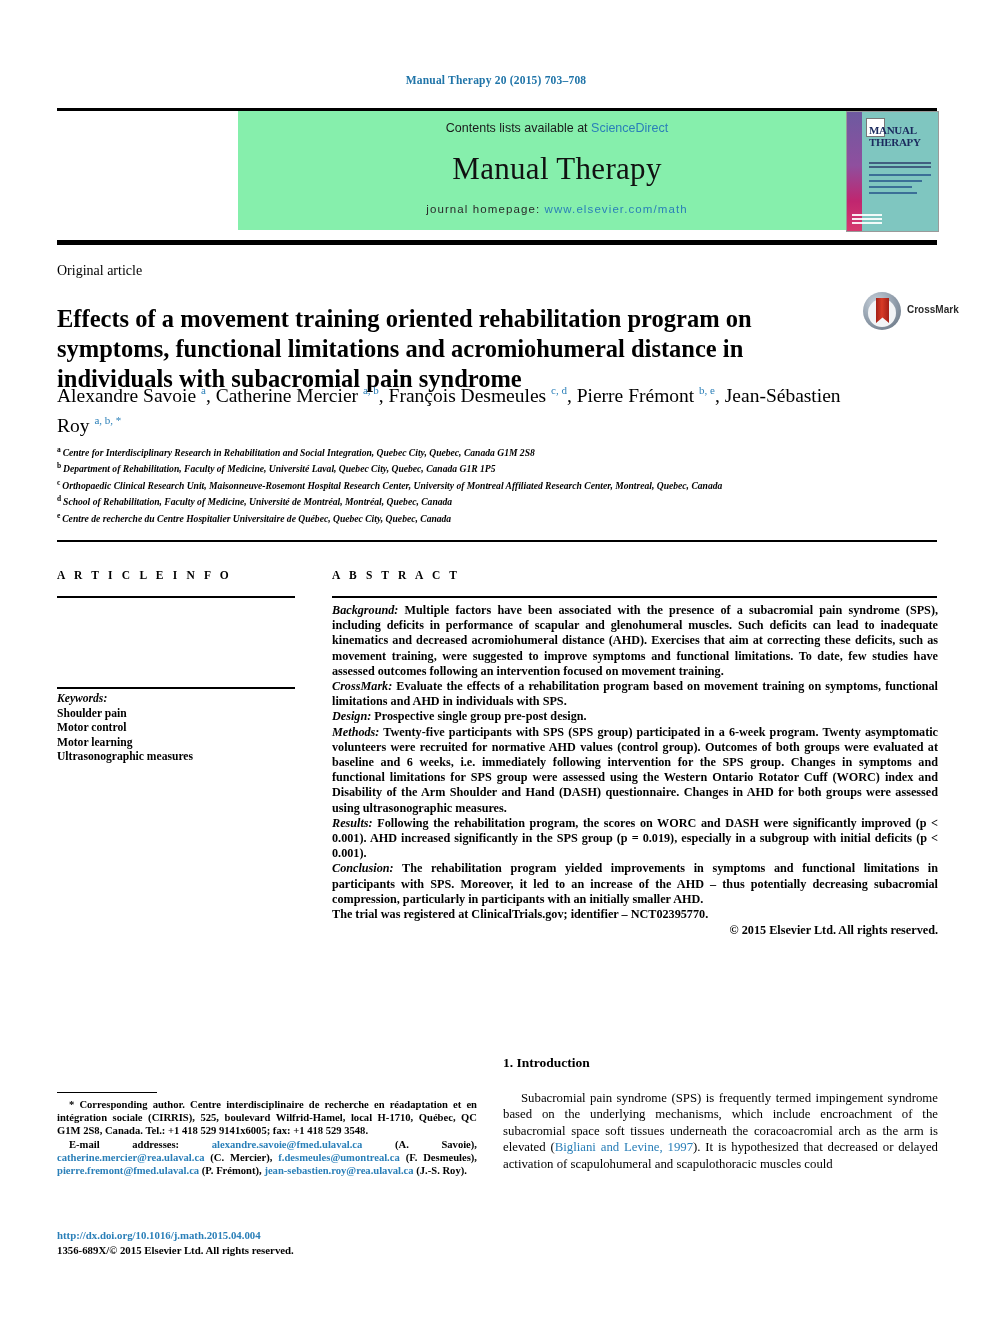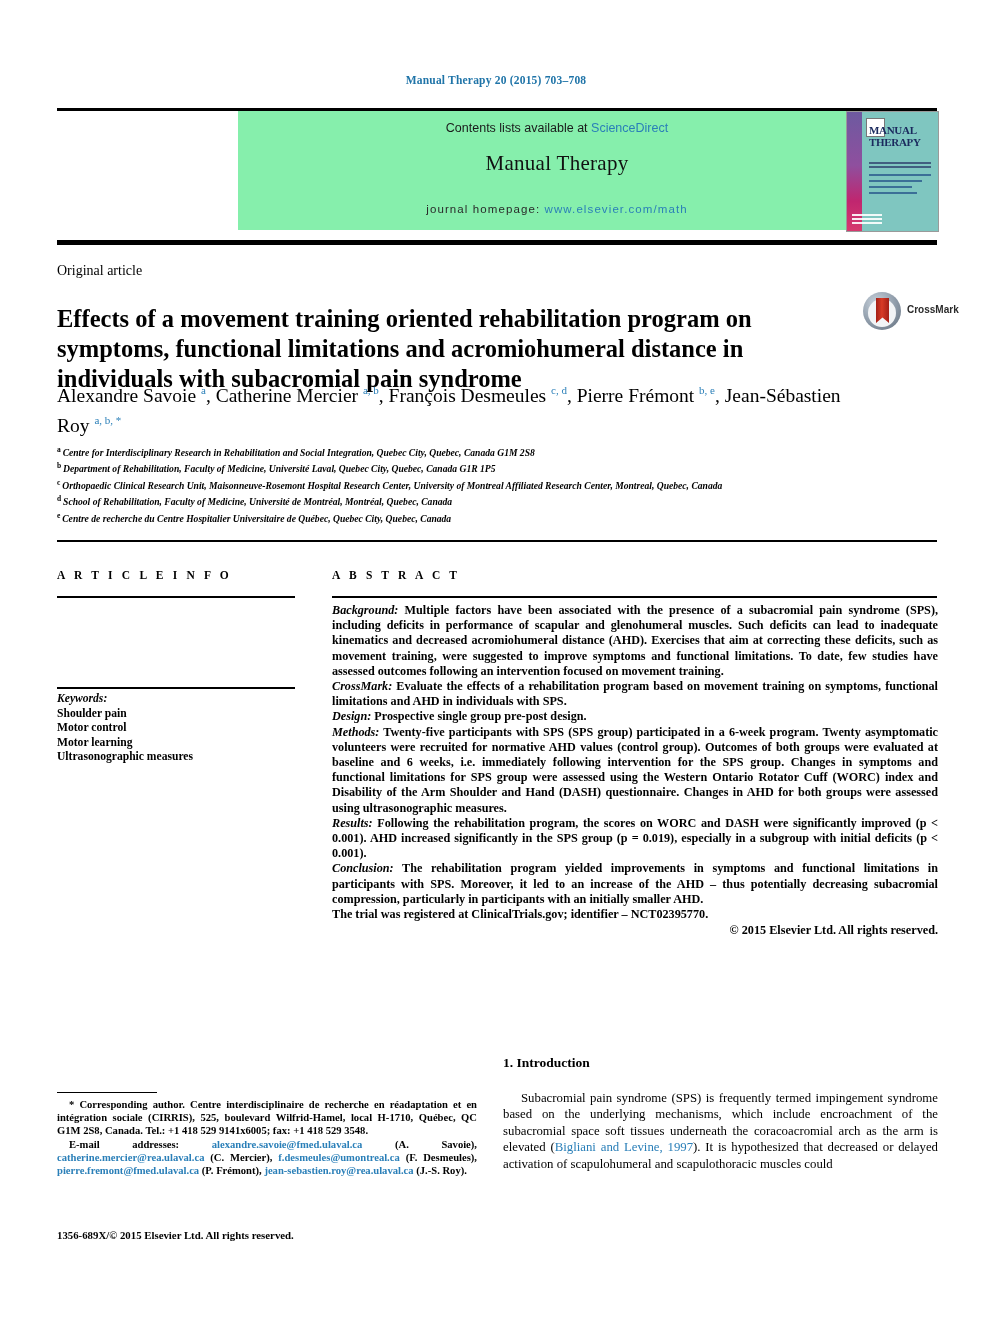--- a/index.html
+++ b/index.html
@@ -54,21 +54,21 @@
     color: #1a1a1a;
   }
   .contents-line .sd {
     color: #2a7fb8;
   }
   .journal-name {
     position: absolute;
     left: 0; top: 40px; width: 638px;
     text-align: center;
     font-family: "Liberation Serif", serif;
-    font-size: 21px;
+    font-size: 31px;
     color: #111;
     letter-spacing: .3px;
   }
   .homepage-line {
     position: absolute;
     left: 0; top: 92px; width: 638px;
     text-align: center;
     font-family: "Liberation Sans", sans-serif;
     font-size: 11.5px;
     letter-spacing: 1.1px;
@@ -450,20 +450,21 @@
       <span class="copyright">© 2015 Elsevier Ltd. All rights reserved.</span>
     </div>
 
   <div class="foot-rule"></div>
   <div class="footnote">
     <p class="indent">* Corresponding author. Centre interdisciplinaire de recherche en réadaptation et en intégration sociale (CIRRIS), 525, boulevard Wilfrid-Hamel, local H-1710, Québec, QC G1M 2S8, Canada. Tel.: +1 418 529 9141x6005; fax: +1 418 529 3548.</p>
     <p class="indent" id="email-note"><span class="lbl">E-mail addresses: </span><span class="link">alexandre.savoie@fmed.ulaval.ca</span><span> (A. Savoie), </span><span class="link">catherine.mercier@rea.ulaval.ca</span><span> (C. Mercier), </span><span class="link">f.desmeules@umontreal.ca</span><span> (F. Desmeules), </span><span class="link">pierre.fremont@fmed.ulaval.ca</span><span> (P. Frémont), </span><span class="link">jean-sebastien.roy@rea.ulaval.ca</span><span> (J.-S. Roy).</span></p>
   </div>
 
   <div class="doi-block">
+    <div class="doi">http://dx.doi.org/10.1016/j.math.2015.04.004</div>
     <div>1356-689X/© 2015 Elsevier Ltd. All rights reserved.</div>
   </div>
 
   <div class="intro-head">1. Introduction</div>
   <div class="intro-body">
     <p>
       <span>Subacromial pain syndrome (SPS) is frequently termed impingement syndrome based on the underlying mechanisms, which include encroachment of the subacromial space soft tissues underneath the coracoacromial arch as the arm is elevated (</span><span class="cite">Bigliani and Levine, 1997</span><span>). It is hypothesized that decreased or delayed activation of scapulohumeral and scapulothoracic muscles could</span>
     </p>
   </div>
 

